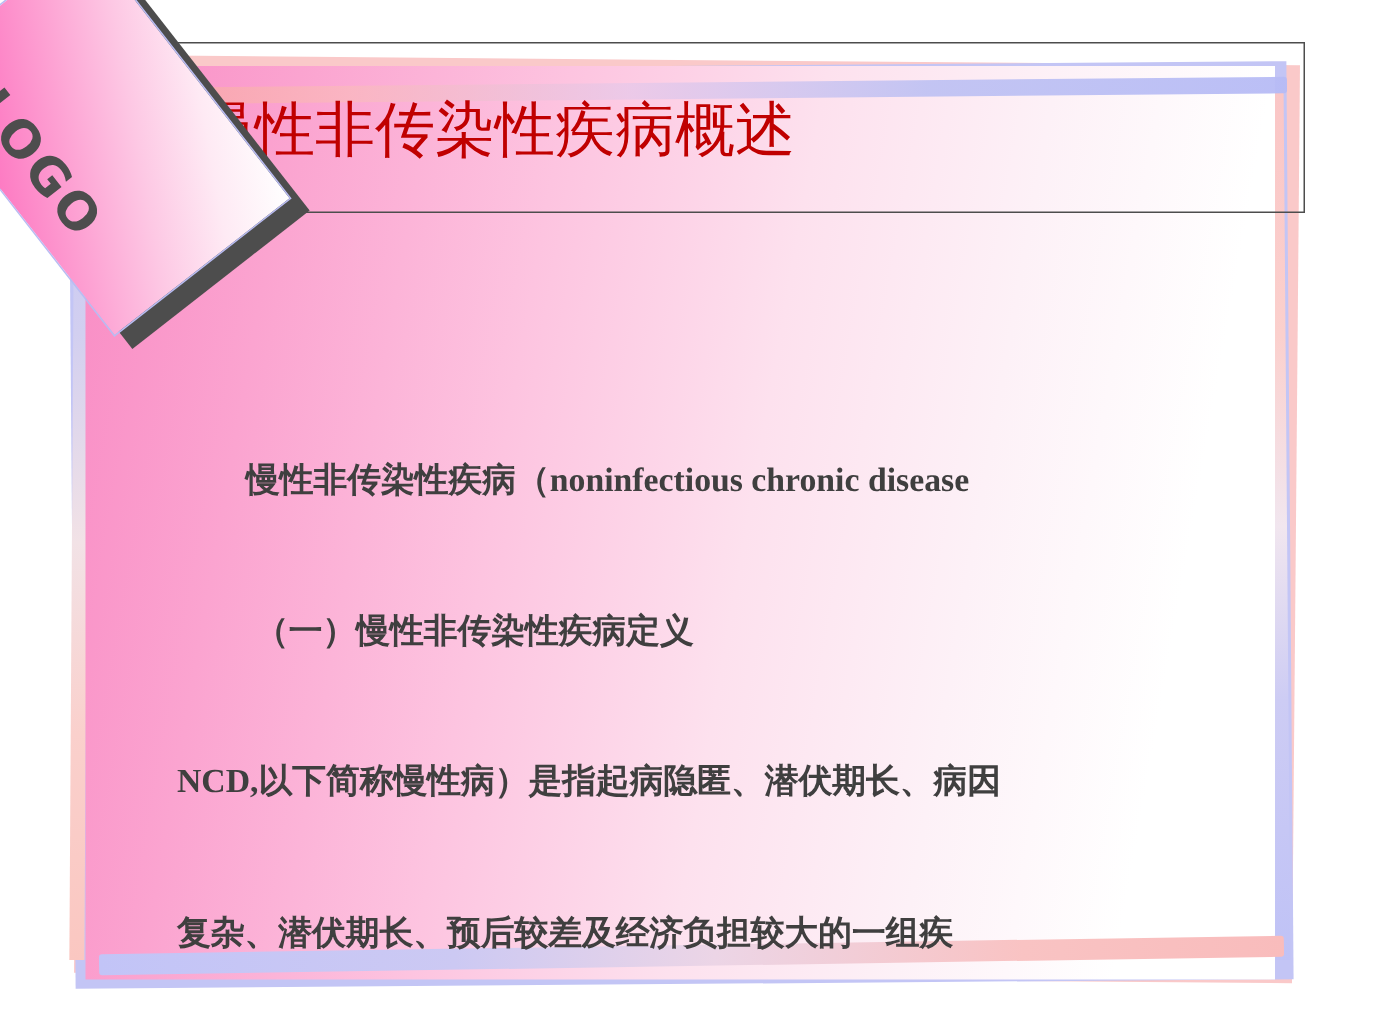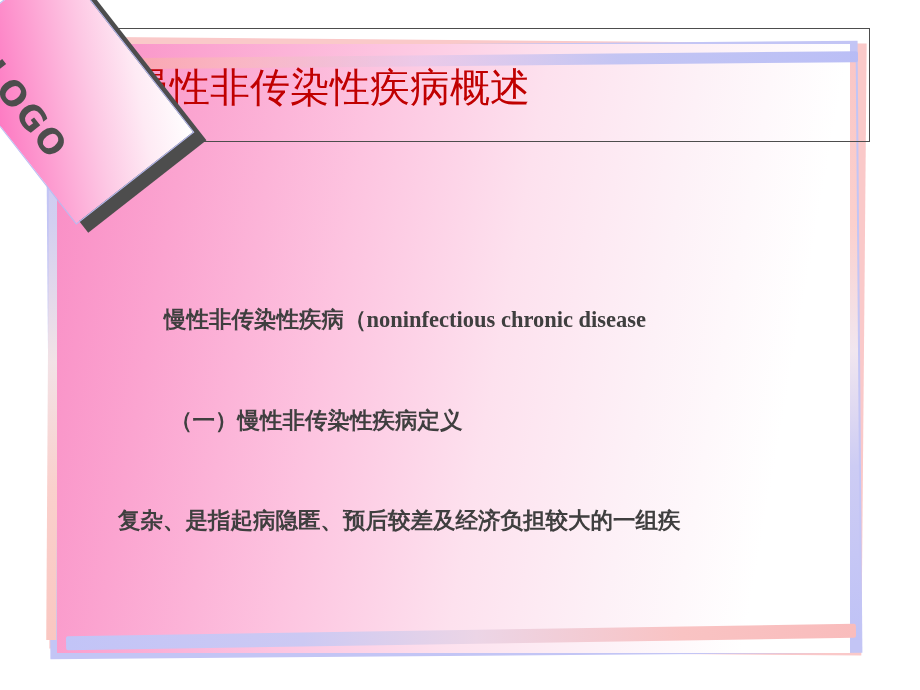--- a/index.html
+++ b/index.html
@@ -233,21 +233,22 @@
   <div id="edge-right"></div>
 
   <div id="main-panel"></div>
 
   <div id="top-band"></div>
   <div id="bottom-band"></div>
 
   <div id="body-text">
     <span class="body-line indent-line2">慢性非传染性疾病（noninfectious chronic disease</span>
     <span class="body-line indent-line">（一）慢性非传染性疾病定义</span>
-    <span class="body-line">复杂、是指起病隐匿、预后较差及经济负担较大的一组疾</span>
+    <span class="body-line">NCD,以下简称慢性病）是指起病隐匿、潜伏期长、病因</span>
+    <span class="body-line">复杂、潜伏期长、预后较差及经济负担较大的一组疾</span>
     
     
     
     
   </div>
 
   <div id="title-box"></div>
   <div id="title-text">一、慢性非传染性疾病概述</div>
 
   <div id="logo-wrap">

